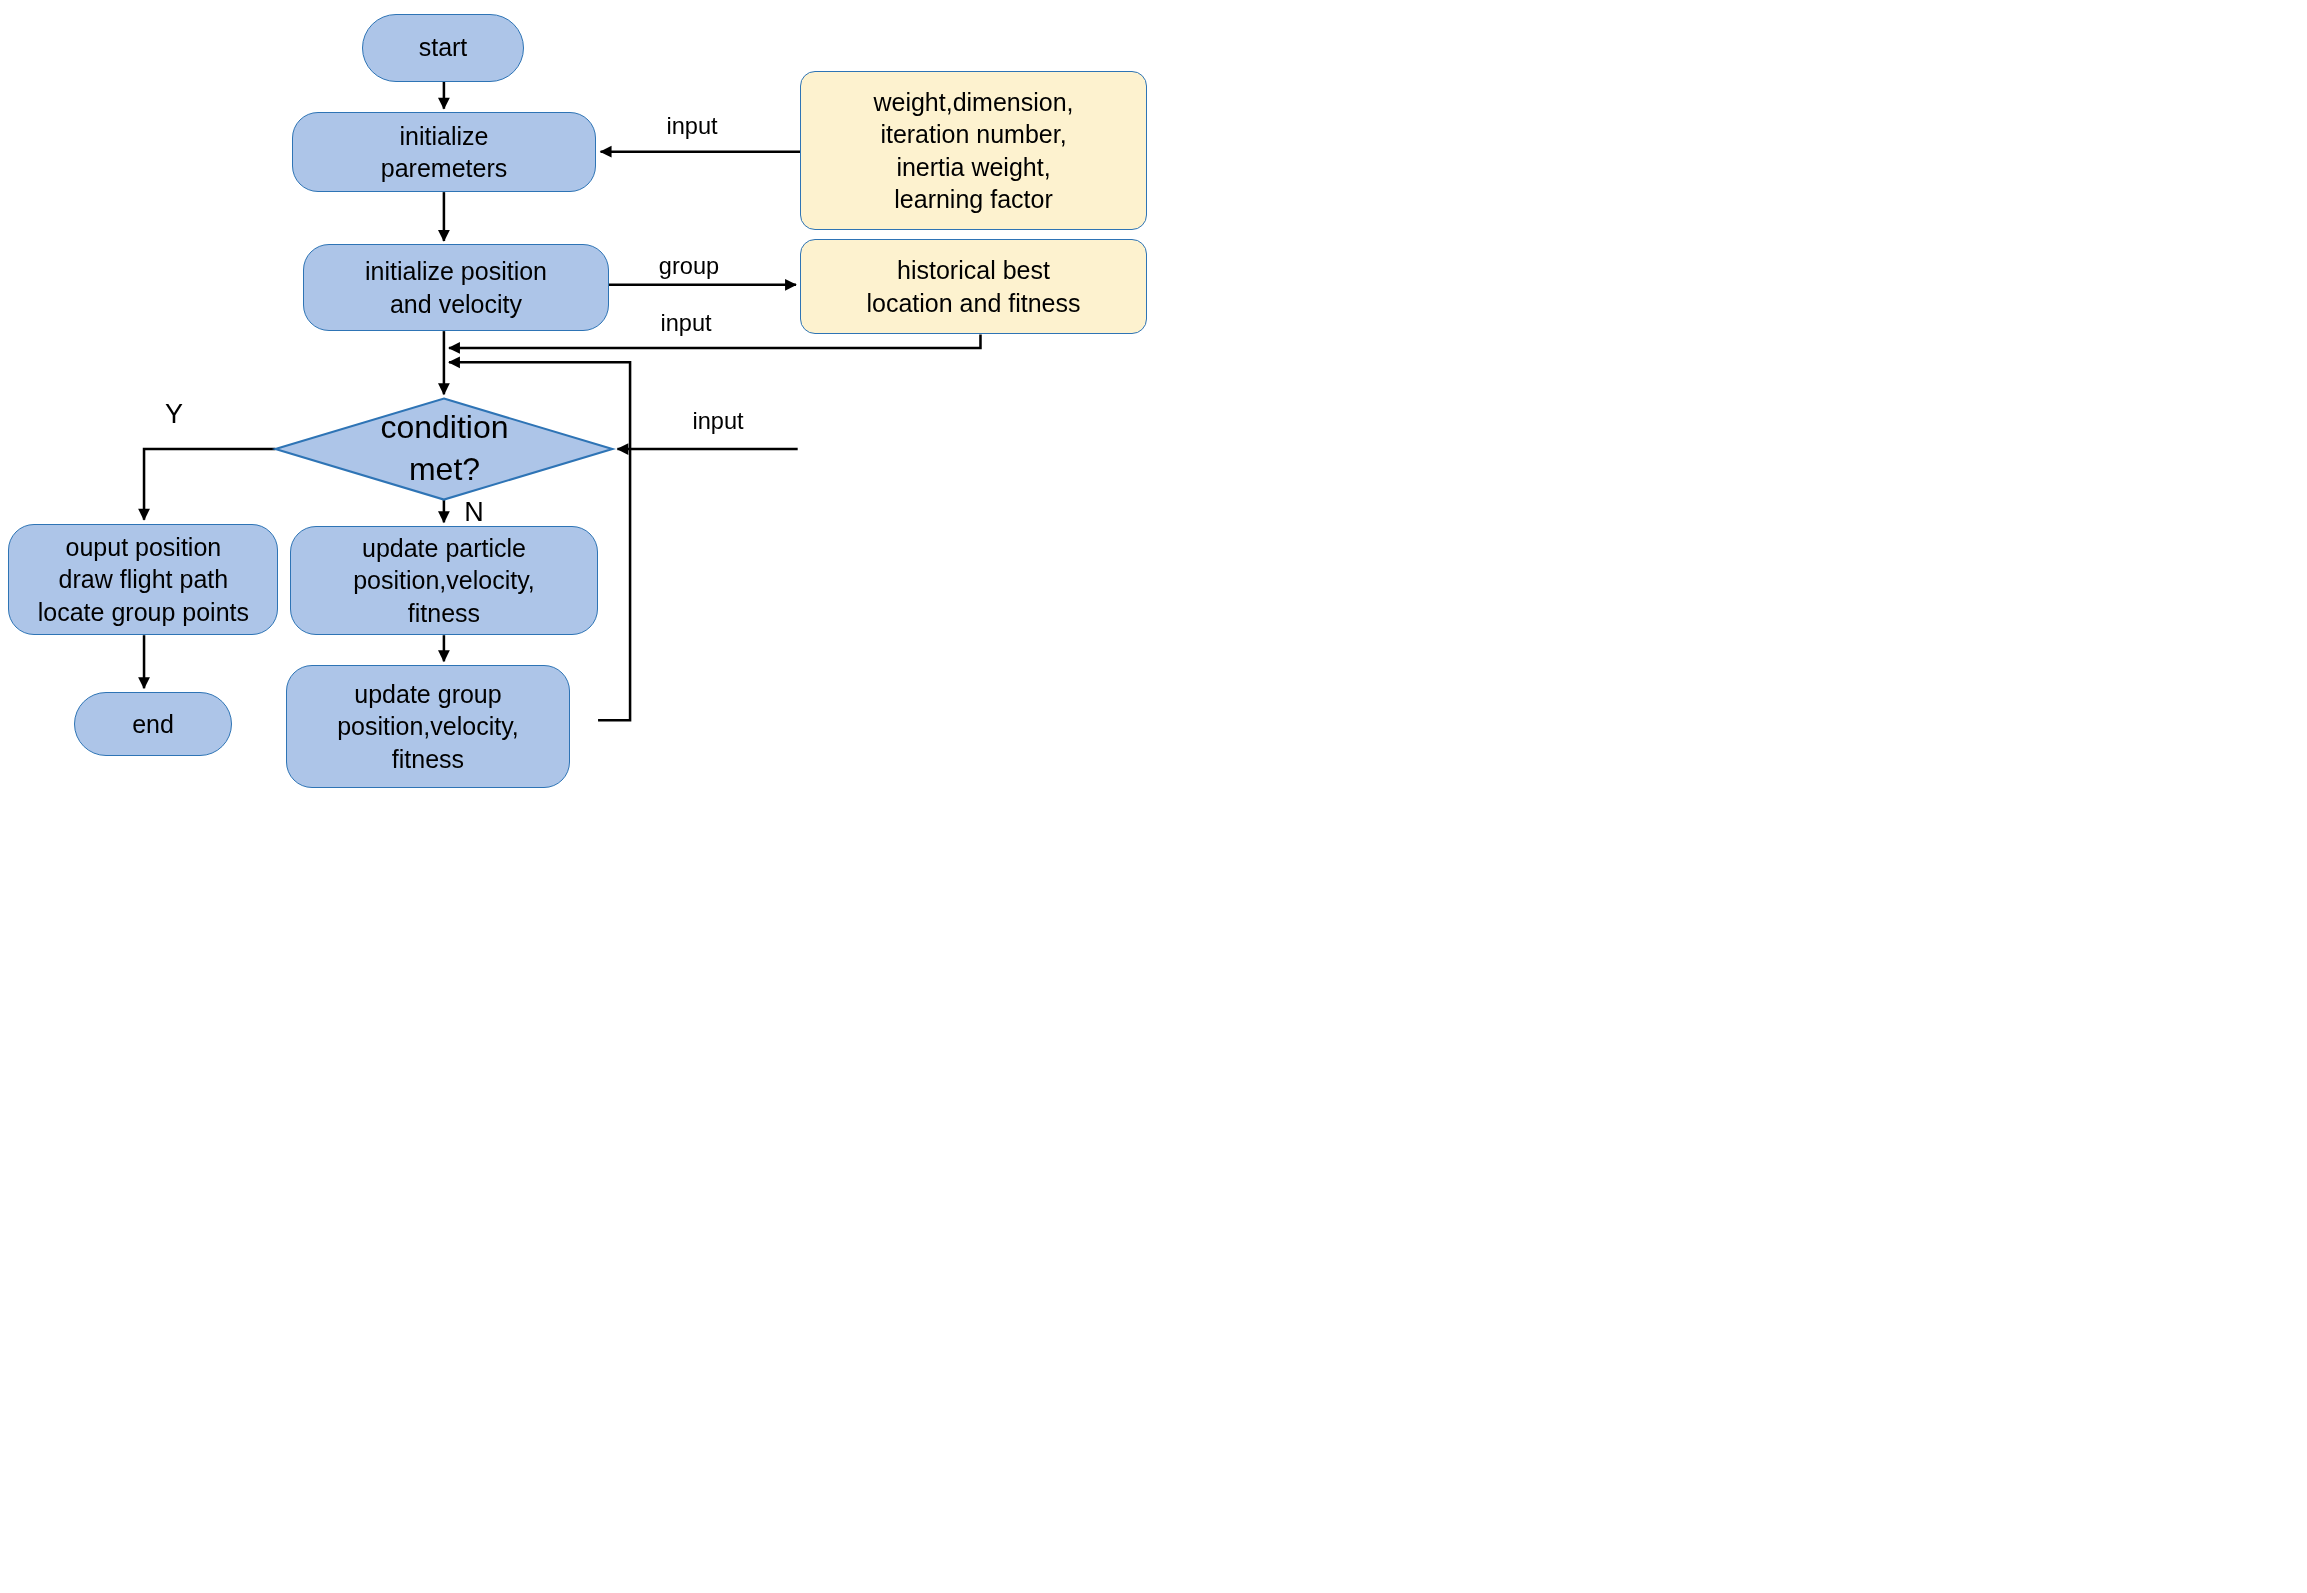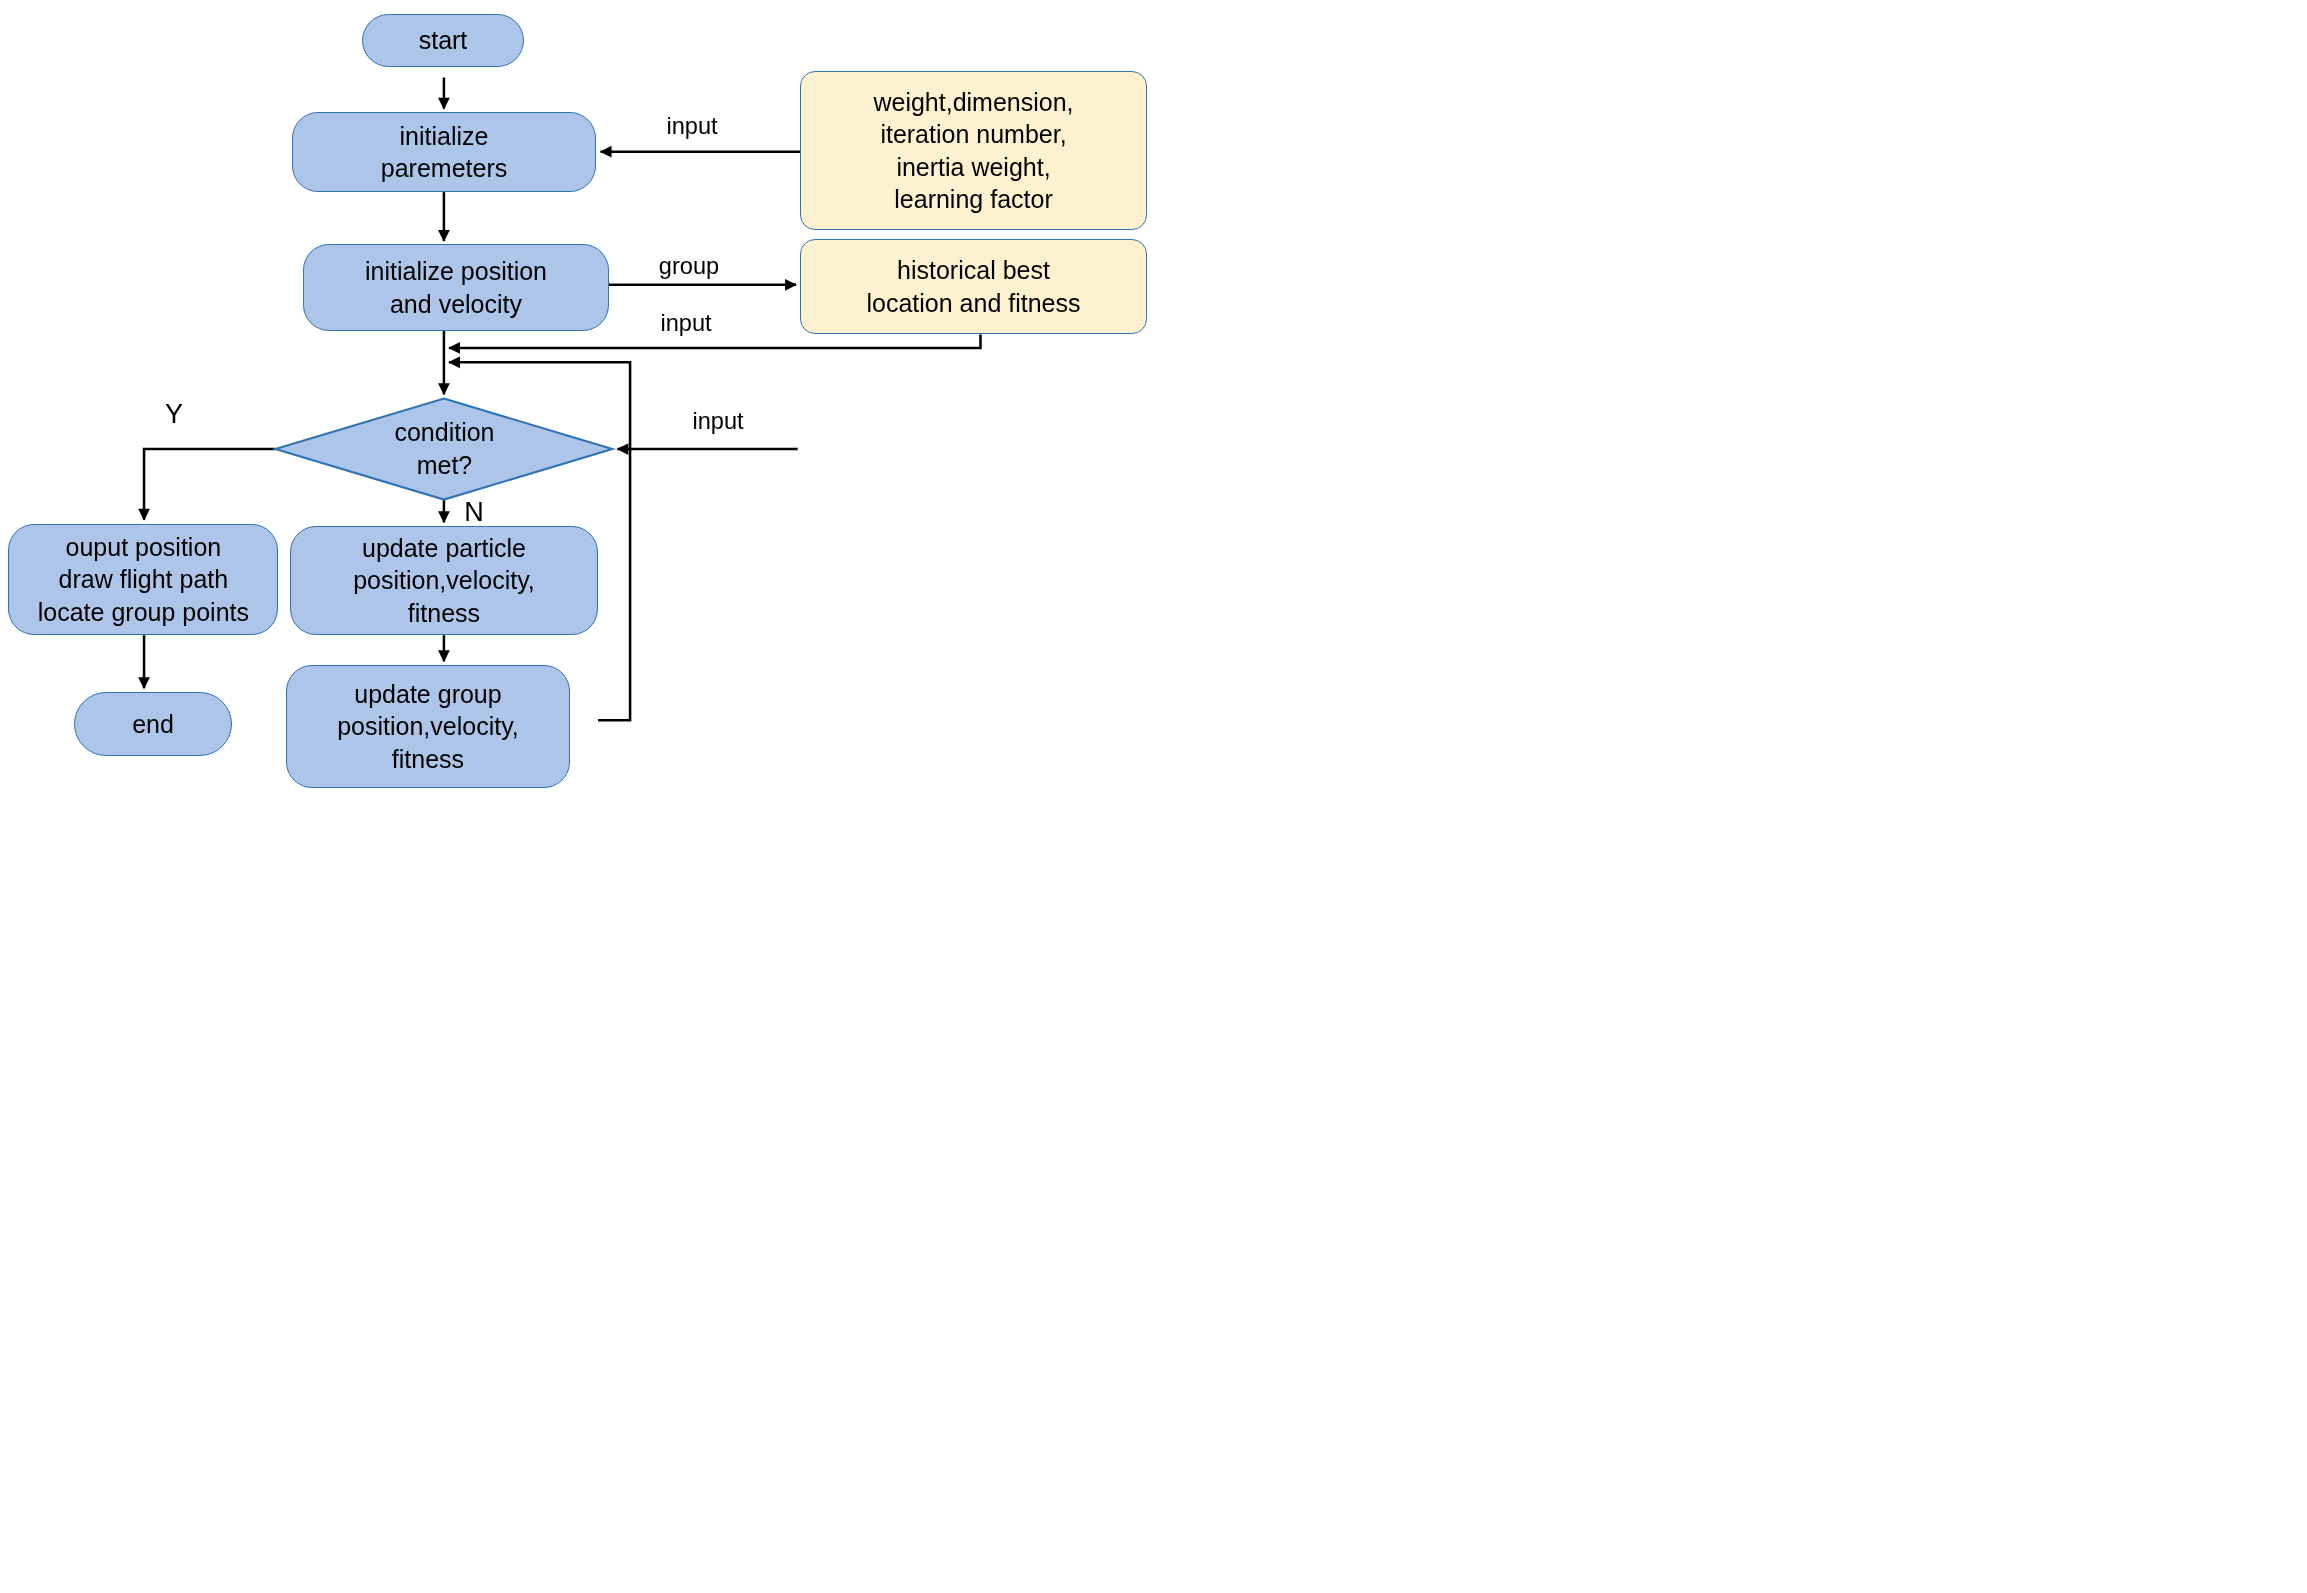--- a/index.html
+++ b/index.html
@@ -67,21 +67,21 @@
     border-radius: 15px;
   }
   .diamond-label {
     position: absolute;
     display: flex;
     align-items: center;
     justify-content: center;
     text-align: center;
     white-space: pre-line;
     color: var(--text-color);
-    font-size: 25px;
+    font-size: 32px;
     line-height: 1.3;
   }
   .edge-label {
     position: absolute;
     transform: translate(-50%, -50%);
     color: var(--text-color);
     font-size: 23.6px;
     white-space: nowrap;
   }
   .branch-label {
@@ -112,21 +112,21 @@
     <path class="edge" d="M527,393 V468" marker-end="url(#arrowhead)"></path>
     <path class="edge" d="M947,533 H733" marker-end="url(#arrowhead)"></path>
     <path class="edge" d="M527,593 V620" marker-end="url(#arrowhead)"></path>
     <path class="edge" d="M327,533 H171 V617" marker-end="url(#arrowhead)"></path>
     <path class="edge" d="M527,754 V785" marker-end="url(#arrowhead)"></path>
     <path class="edge" d="M171,754 V817" marker-end="url(#arrowhead)"></path>
 
     <polygon id="diamond-shape" points="527,473 727,533 527,593 327,533"></polygon>
   </svg>
 
-  <div class="node stadium" style="left:362px; top:13.5px; width:162px; height:53px;">start</div>
+  <div class="node stadium" style="left:362px; top:13.5px; width:162px; height:68px;">start</div>
 
   <div class="node proc" style="left:292px; top:112px; width:304px; height:80px;">initialize
 paremeters</div>
 
   <div class="node proc" style="left:291px; top:244px; width:306px; height:87px;margin-left:12px;">initialize position
 and velocity</div>
 
   <div class="node data" style="left:800px; top:71px; width:347px; height:159px;">weight,dimension,
 iteration number,
 inertia weight,

